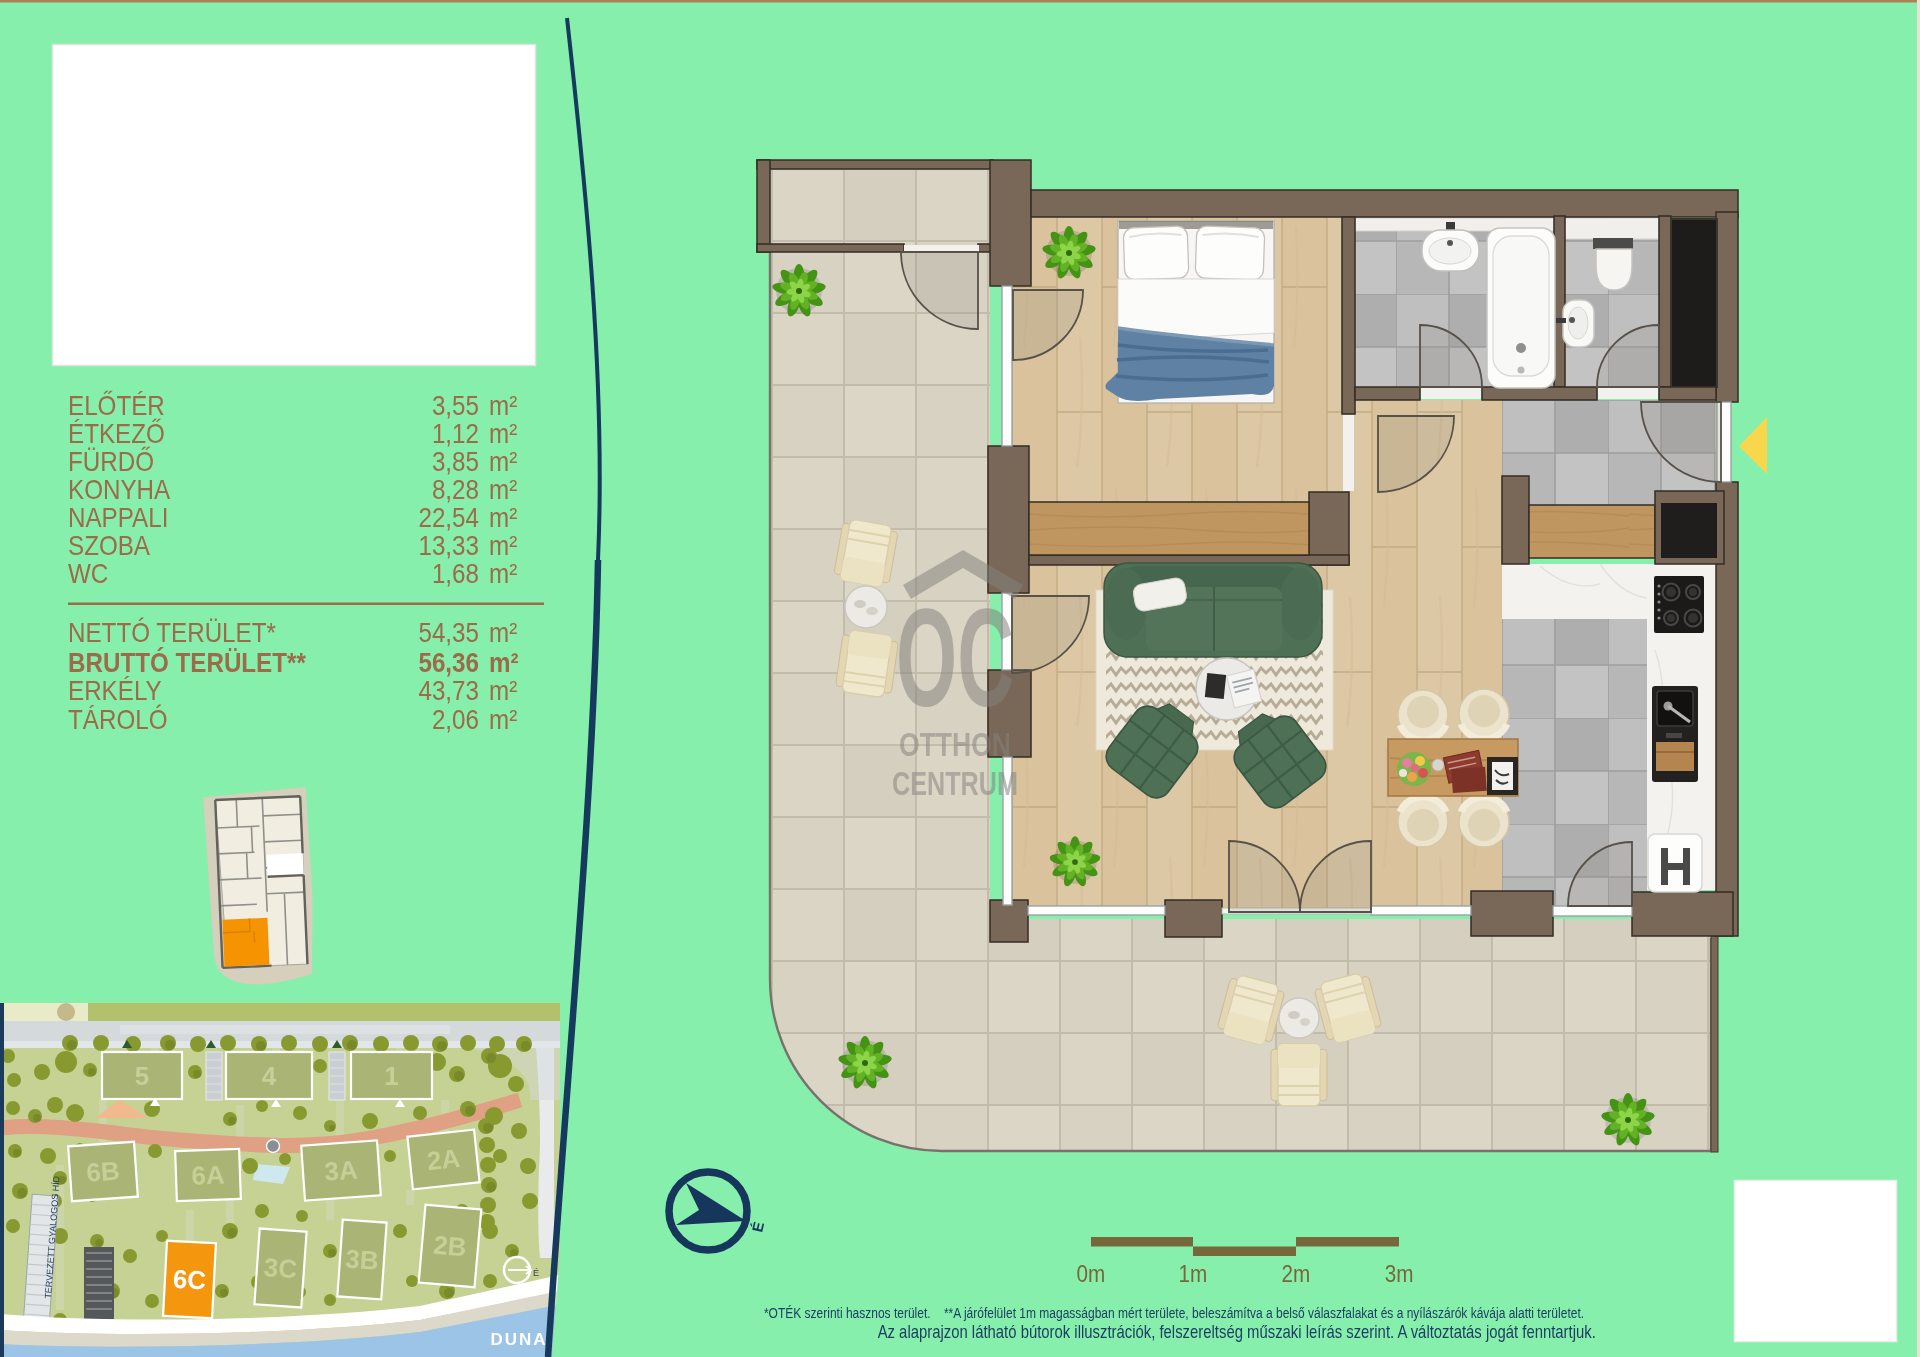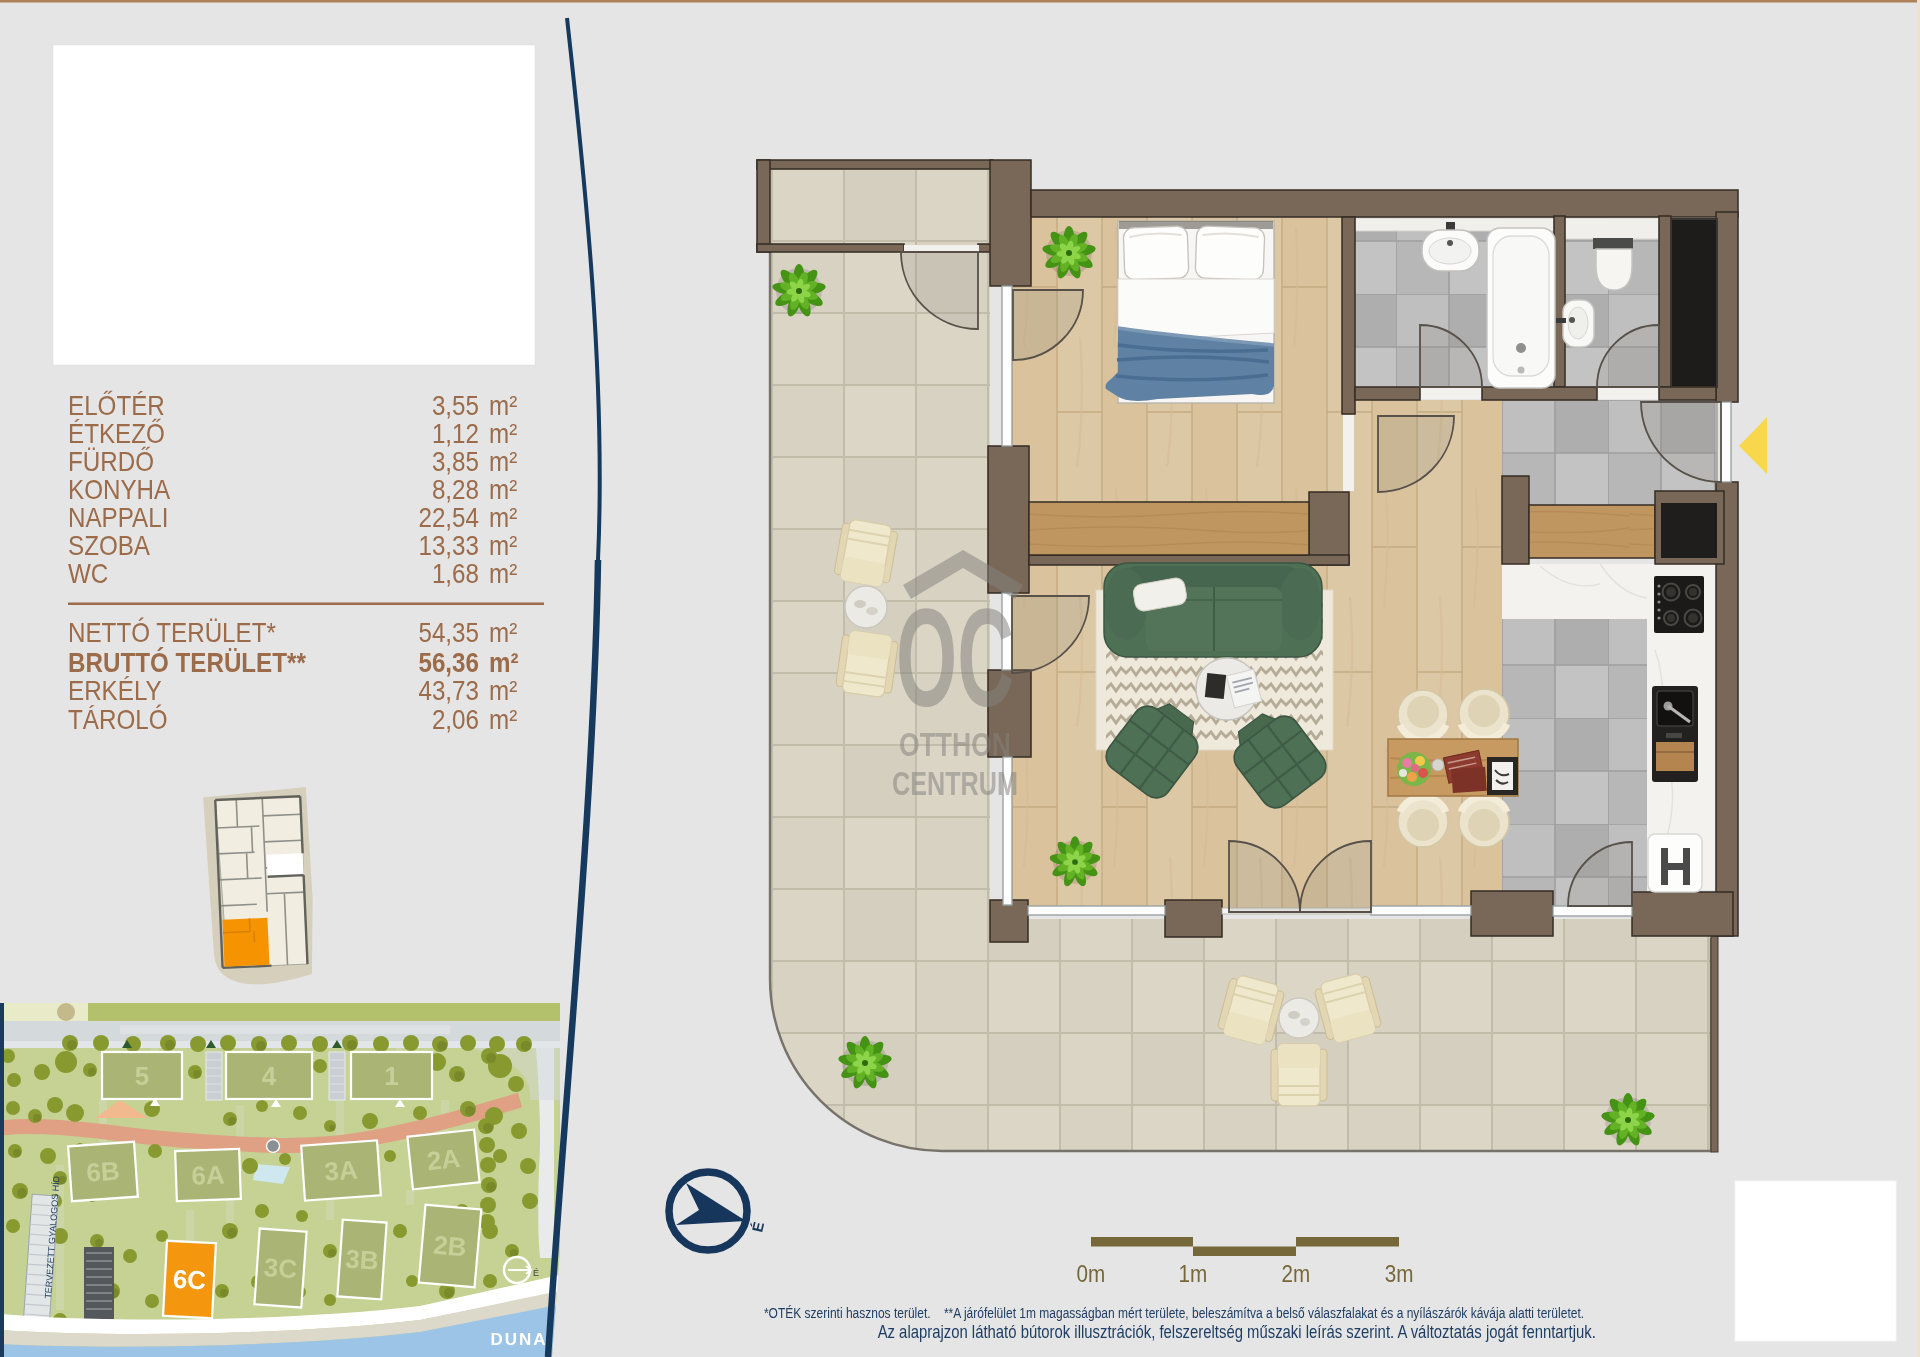--- a/index.html
+++ b/index.html
@@ -1,16 +1,16 @@
 <!DOCTYPE html>
 <html><head><meta charset="utf-8">
 <style>
 html,body{margin:0;padding:0;background:#ffffff;}
 *{font-family:"Liberation Sans",sans-serif;}
-#page{position:relative;width:1920px;height:1357px;overflow:hidden;background:#e5e5e5;}
+#page{position:relative;width:1920px;height:1357px;overflow:hidden;background:#86efac;}
 svg{position:absolute;left:0;top:0;}
 </style></head><body>
 <div id="page">
 <svg width="1920" height="1357" viewBox="0 0 1920 1357">
 
 <defs>
 <pattern id="terr" width="144" height="144" patternUnits="userSpaceOnUse" x="772" y="169">
   <rect width="144" height="144" fill="#d8d2c3"></rect>
   <rect width="72" height="72" fill="#dbd5c6"></rect>
   <rect x="72" y="72" width="72" height="72" fill="#dcd6c7"></rect>

